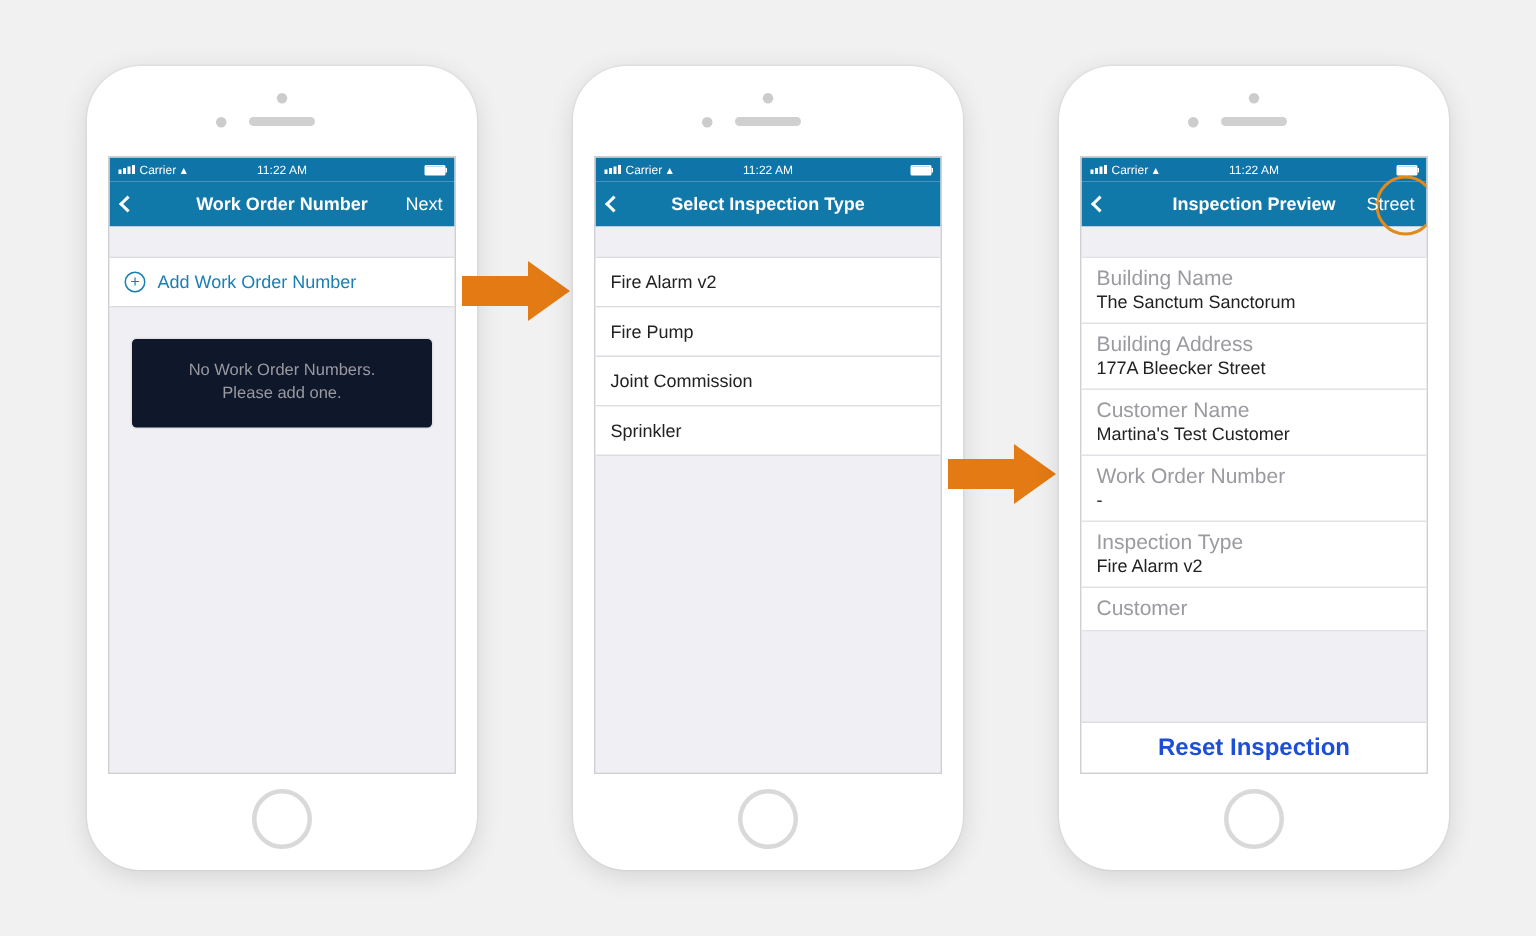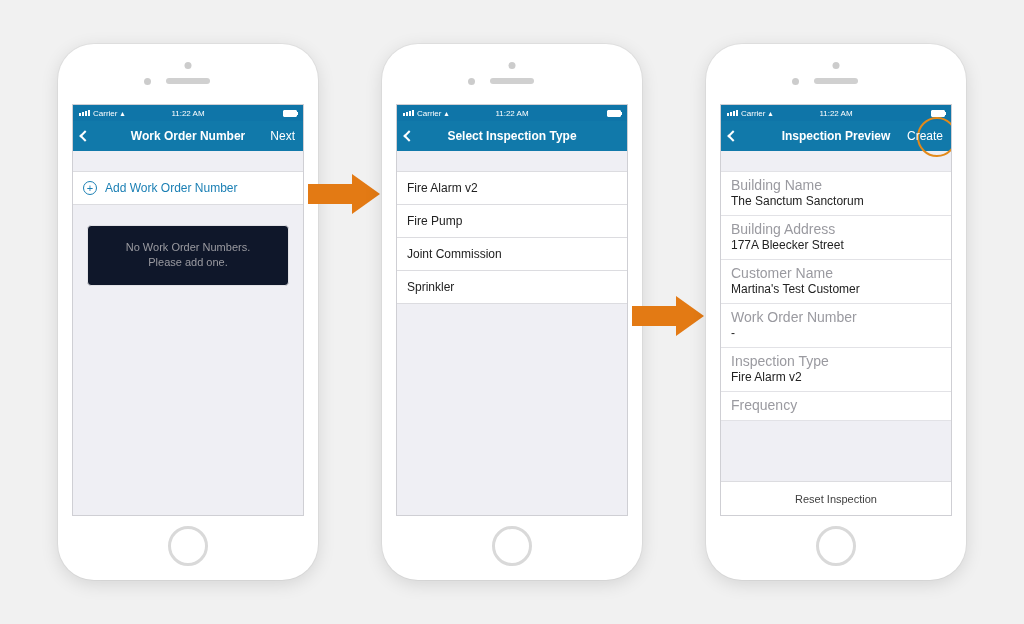--- a/index.html
+++ b/index.html
@@ -123,21 +123,21 @@
     background:#fff; border-bottom:1px solid #e2e2e6;
     padding: 5px 10px 7px 10px;
   }
   .fieldrow .lbl { font-size:14px; color:#9a9aa0; }
   .fieldrow .val { font-size:12px; color:#222; margin-top:1px;}
   .fieldrow.first { border-top:1px solid #e2e2e6; }
 
   .bottombar {
     height: 34px; background:#fff; border-top:1px solid #dcdce0;
     display:flex; align-items:center; justify-content:center;
-    color:#404040; font-size:11px; font-weight:400;
+    color:#1d4ed8; font-size:16px; font-weight:700;
   }
 
   
   .arrow {
     position:absolute; width:72px; height:40px;
     top: 200px;
   }
   .arrow.a1 { left: 308px; top: 174px;}
   .arrow.a2 { left: 632px; top: 296px;}
   .arrow .shaft {
@@ -274,21 +274,21 @@
         <div class="center">11:22 AM</div>
         <div class="right">
           <span class="batt">
               <i></i>
             </span>
         </div>
       </div>
       <div class="navbar">
         <div class="left"><span class="chev-left"></span></div>
         <div class="title">Inspection Preview</div>
-        <div class="right">Create</div>
+        <div class="right">Street</div>
       </div>
       <div class="content">
         <div class="spacer-sm"></div>
         <div class="fieldrow first">
           <div class="lbl">Building Name</div>
           <div class="val">The Sanctum Sanctorum</div>
         </div>
         <div class="fieldrow">
           <div class="lbl">Building Address</div>
           <div class="val">177A Bleecker Street</div>
@@ -299,21 +299,21 @@
         </div>
         <div class="fieldrow">
           <div class="lbl">Work Order Number</div>
           <div class="val">-</div>
         </div>
         <div class="fieldrow">
           <div class="lbl">Inspection Type</div>
           <div class="val">Fire Alarm v2</div>
         </div>
         <div class="fieldrow">
-          <div class="lbl">Frequency</div>
+          <div class="lbl">Customer</div>
         </div>
         <div style="flex:1"></div>
         <div class="bottombar">Reset Inspection</div>
       </div>
       <div class="highlight-circle" style="top:12px; right:-6px;"></div>
     </div>
   </div>
 
 </div>
 

